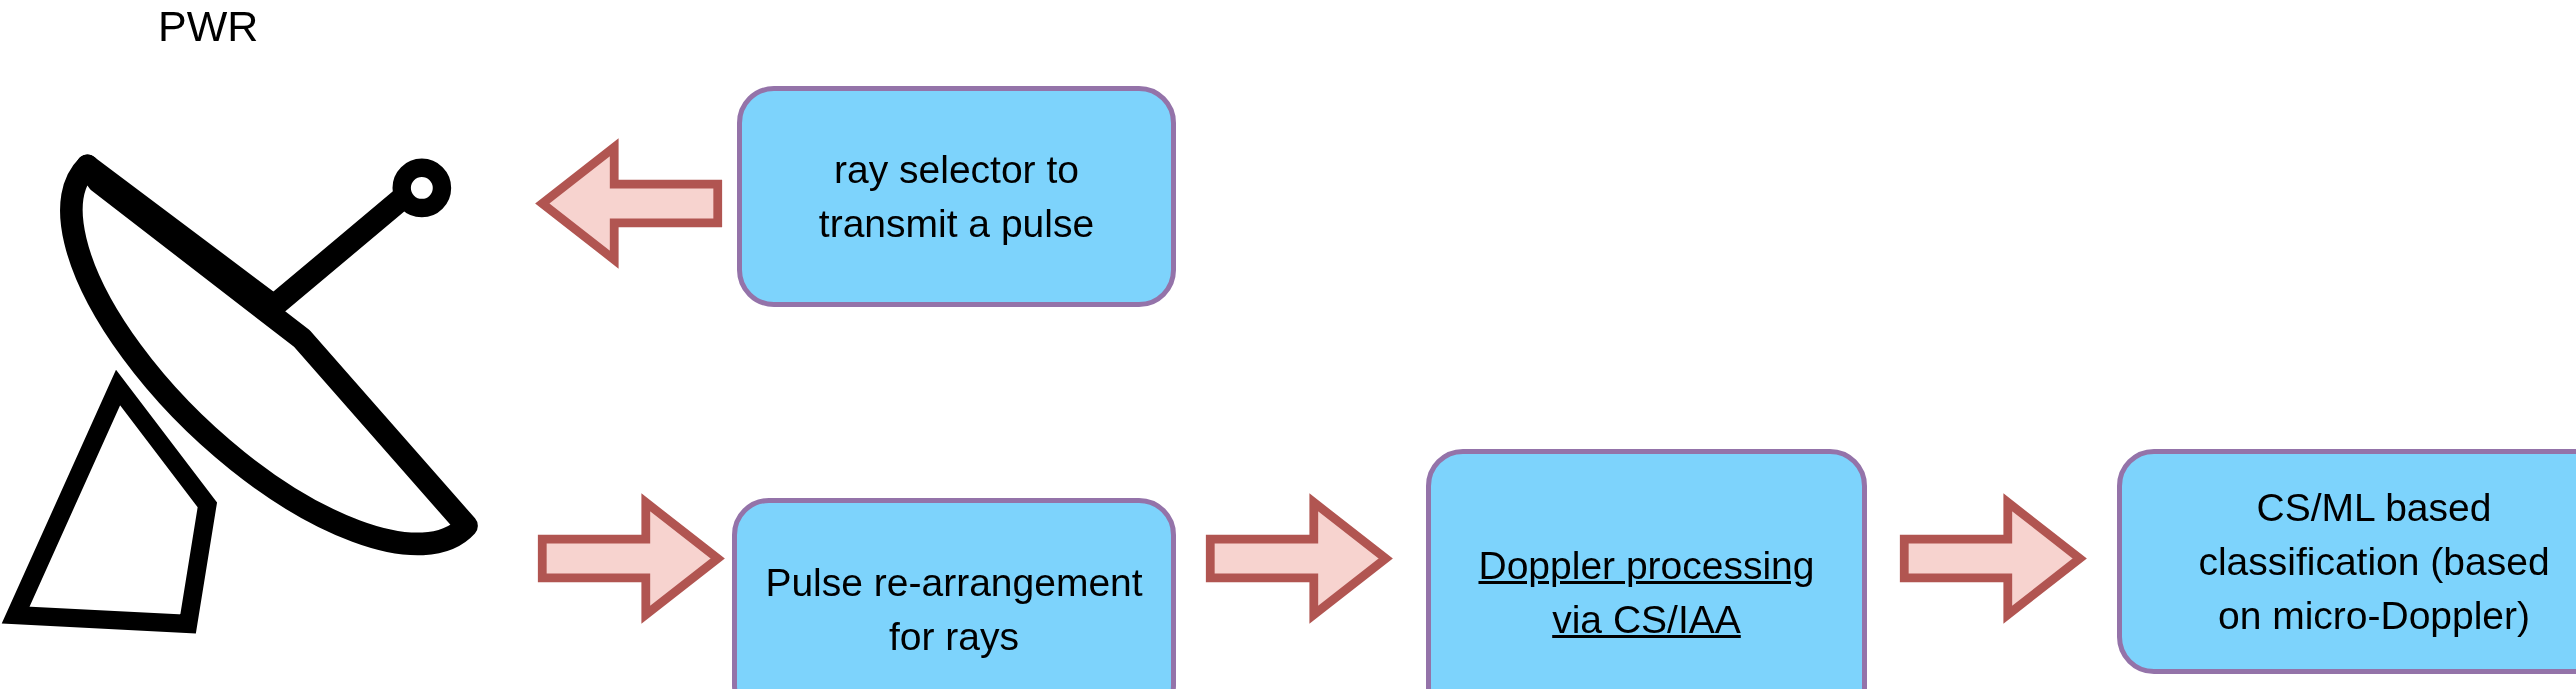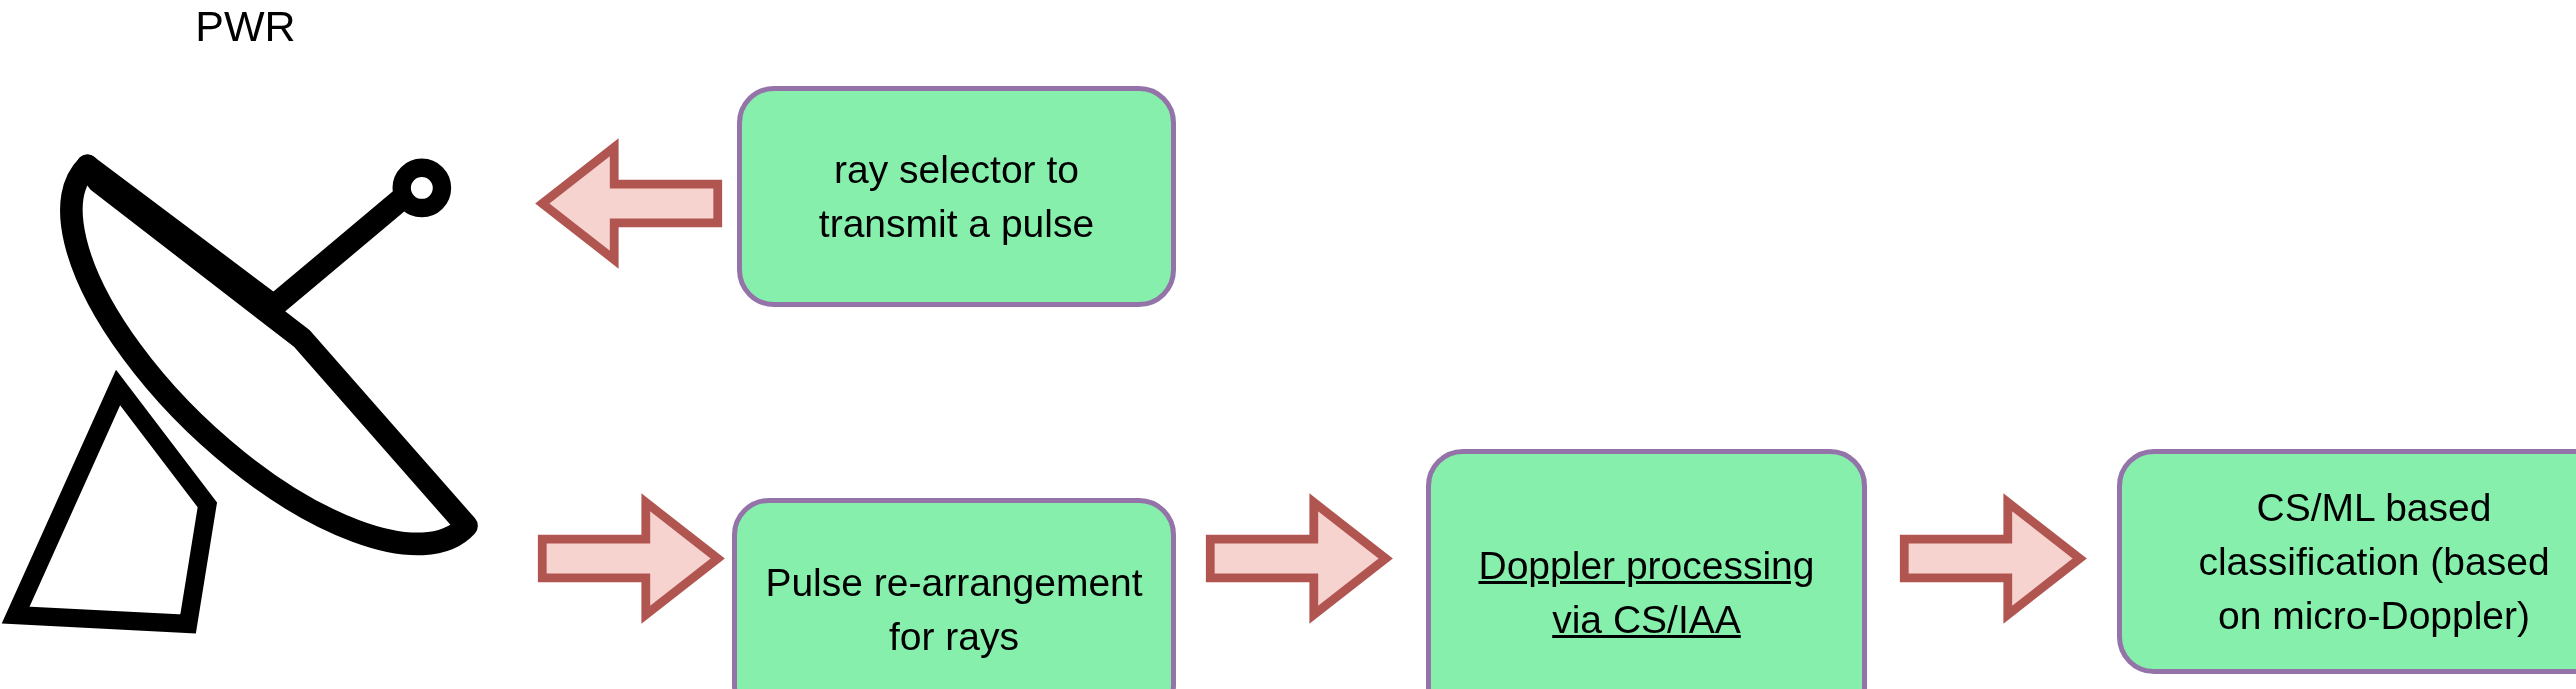--- a/index.html
+++ b/index.html
@@ -14,38 +14,37 @@
     background: #ffffff;
     font-family: "Liberation Sans", sans-serif;
     color: #000000;
     overflow: hidden;
   }
   .pwr-label {
     position: absolute;
     left: 158px;
     top: 1.8px;
     width: 175px;
-    text-align: center;
     font-size: 43px;
     line-height: 49px;
     color: #000000;
     white-space: nowrap;
   }
   .radar-icon {
     position: absolute;
     left: 13px;
     top: 131px;
     width: 499px;
     height: 499px;
     overflow: visible;
   }
   .flow-box {
     position: absolute;
     box-sizing: border-box;
-    background: #86efac;
+    background: #7dd3fc;
     border: 5.3px solid #9473a9;
     border-radius: 37px;
     display: flex;
     align-items: center;
     justify-content: center;
     text-align: center;
     font-size: 39px;
     line-height: 54px;
     white-space: pre-line;
     color: #000000;

